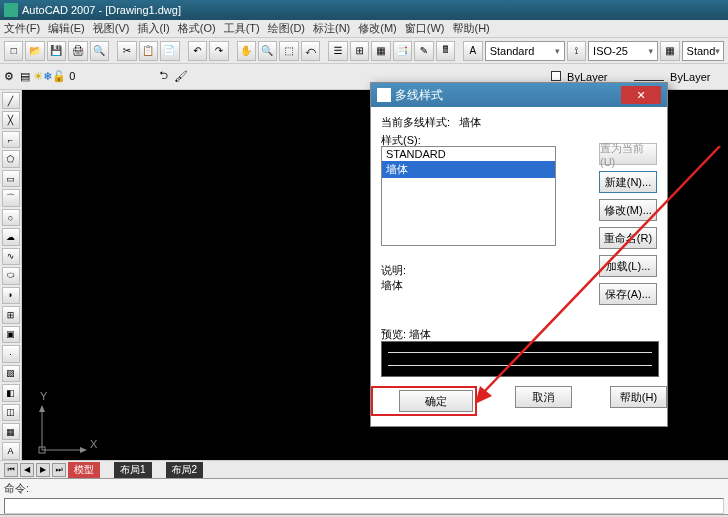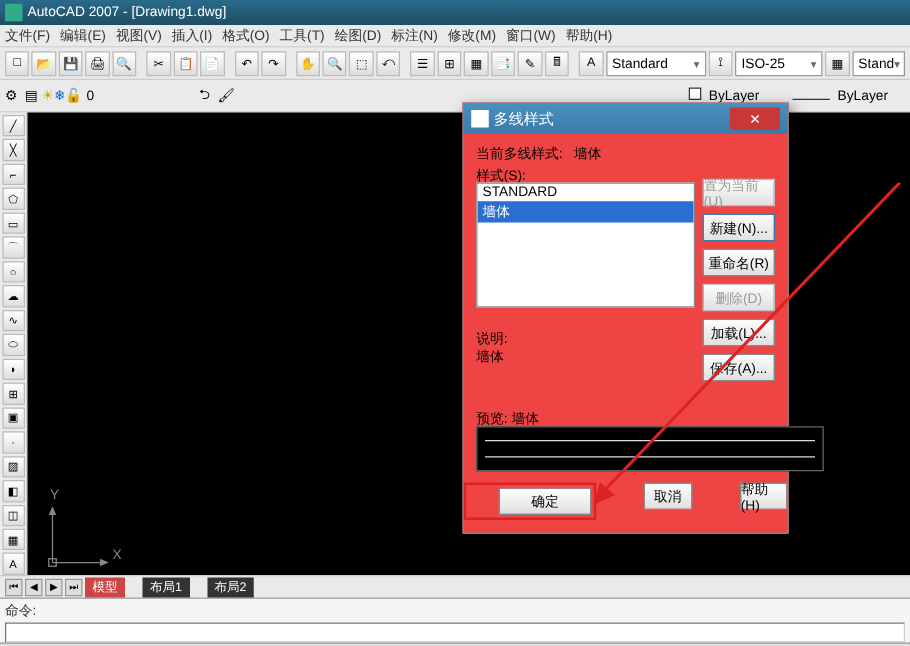--- a/index.html
+++ b/index.html
@@ -39,21 +39,21 @@
 
 
 .cmdline { background: #f5f5f5; border-top: 1px solid #999; padding: 2px 4px; height: 36px; }
 .cmdline .prompt { font-size: 11px; color: #333; }
 .cmdinput { width: 100%; border: 1px inset #ccc; height: 16px; background: #fff; margin-top: 2px; }
 
 
 .statusbar { background: #e0e0e0; height: 18px; border-top: 1px solid #999; }
 
 
-.dialog { position: absolute; left: 370px; top: 82px; width: 261px; height: 345px; background: #ef4444; border: 1px solid #888; box-shadow: 3px 3px 10px rgba(0,0,0,0.4); }
+.dialog { position: absolute; left: 370px; top: 82px; width: 298px; height: 345px; background: #ffffff; border: 1px solid #888; box-shadow: 3px 3px 10px rgba(0,0,0,0.4); }
 .dialog-title { background: linear-gradient(#4a90c0,#3a7aa8); height: 24px; display: flex; align-items: center; padding: 0 6px; color: #fff; font-size: 12px; }
 .dialog-title .dicon { width: 14px; height: 14px; background: #fff; margin-right: 4px; }
 .dialog-title .spacer { flex: 1; }
 .dialog-close { width: 40px; height: 18px; background: #c83838; color: #fff; display: flex; align-items: center; justify-content: center; font-size: 11px; cursor: pointer; border-radius: 0 0 2px 2px; }
 .stylelist { position: absolute; left: 10px; top: 63px; width: 175px; height: 100px; border: 1px solid #888; background: #fff; overflow: hidden; }
 .stylelist .item { padding: 1px 4px; font-size: 11px; }
 .stylelist .item.sel { background: #2a6ed0; color: #fff; }
 
 .dlgbtn-col { position: absolute; right: 10px; top: 60px; width: 82px; display: flex; flex-direction: column; gap: 6px; }
 .dlgbtn { height: 22px; border: 1px solid #888; background: linear-gradient(#fdfdfd,#e0e0e0); font-size: 11px; display: flex; align-items: center; justify-content: center; cursor: pointer; margin-left: 24px; }
@@ -230,22 +230,22 @@
   <div class="stylelist-lbl">样式(S):</div>
 
   <div class="stylelist">
     <div class="item">STANDARD</div>
     <div class="item sel">墙体</div>
   </div>
 
   <div class="dlgbtn-col">
     <div class="dlgbtn disabled">置为当前(U)</div>
     <div class="dlgbtn primary">新建(N)...</div>
+    <div class="dlgbtn">修改(M)...</div>
     <div class="dlgbtn">重命名(R)</div>
-    <div class="dlgbtn disabled">删除(D)</div>
     <div class="dlgbtn">加载(L)...</div>
     <div class="dlgbtn">保存(A)...</div>
   </div>
 
   <div class="desc-label">说明:</div>
   <div class="desc-val">墙体</div>
 
   <div class="prev-label">预览:  墙体</div>
   <div class="preview"></div>
 

